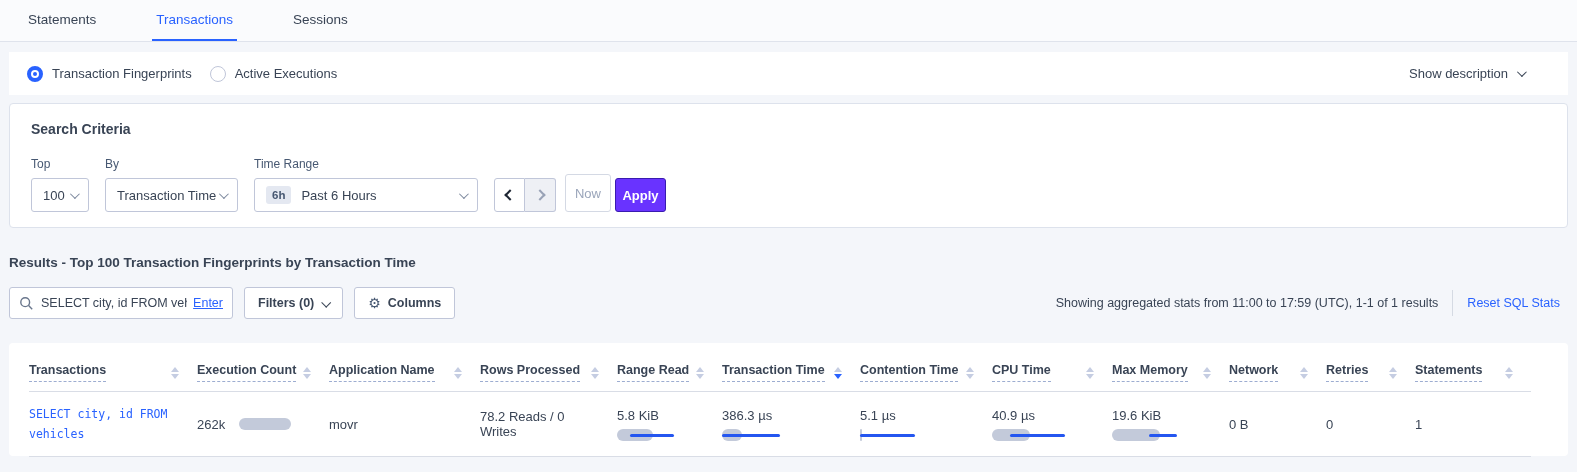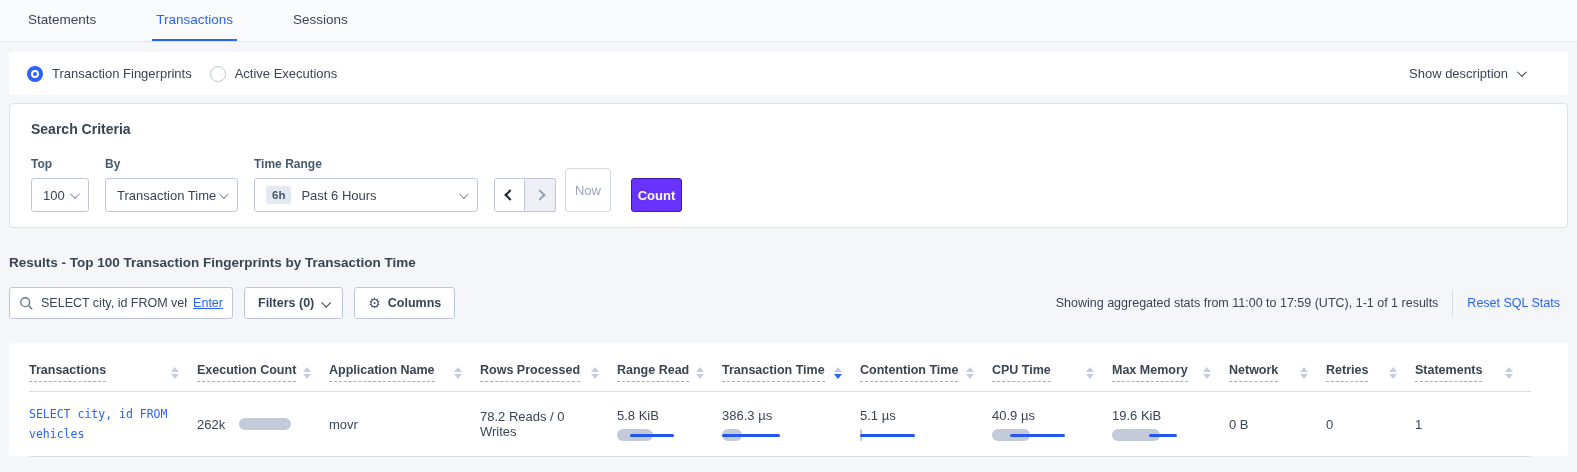--- a/index.html
+++ b/index.html
@@ -31,40 +31,40 @@
   .chev { width:7px; height:7px; border-right:1.6px solid #394455; border-bottom:1.6px solid #394455;
           transform:rotate(45deg) translateY(-2px); display:inline-block; margin-left:9px; }
   .chev.gray { border-color:#7d899e; }
 
   
   .criteria { margin:8px 9px 0 9px; background:#fff; border:1px solid #dde2ec; border-radius:4px;
               padding:17px 21px 24px 21px; height:125px; }
   .criteria-title { font-size:14px; font-weight:bold; color:#394455; margin-bottom:20px; }
   .criteria-row { display:flex; align-items:flex-end; }
   .field { display:flex; flex-direction:column; margin-right:16px; }
-  .field-label { font-size:12px; font-weight:bold; color:#475872; margin-bottom:7px; }
+  .field-label { font-size:12px; font-weight:normal; color:#475872; margin-bottom:7px; }
   .select { height:34px; background:#fff; border:1px solid #c0c6d9; border-radius:3px;
             display:flex; align-items:center; padding:0 11px; font-size:13px; color:#394455; cursor:pointer; }
   .select .chev { margin-left:auto; }
   .sel-top { width:58px; }
   .sel-by { width:133px; }
   .sel-range { width:224px; }
   .range-badge { background:#e4e8f1; color:#475872; border-radius:3px; font-size:11.5px;
                  padding:3px 6px; margin-right:10px; font-weight:bold; }
   .arrow-group { display:flex; margin-right:9px; }
   .arrow-btn { width:31px; height:34px; border:1px solid #c0c6d9; background:#fff;
                display:flex; align-items:center; justify-content:center; cursor:pointer; }
   .arrow-btn.prev { border-radius:3px 0 0 3px; }
   .arrow-btn.next { border-radius:0 3px 3px 0; border-left:none; background:#eef0f5; cursor:default; }
   .chev-left { width:8px; height:8px; border-left:2.2px solid #1d2533; border-bottom:2.2px solid #1d2533;
                transform:rotate(45deg); }
   .chev-right { width:8px; height:8px; border-right:2px solid #98a2b6; border-top:2px solid #98a2b6;
                transform:rotate(45deg); }
-  .now-btn { height:44px; width:46px; border:1px solid #d4d9e4; background:#fff; border-radius:3px;
-             font-size:13px; color:#9aa5ba; cursor:pointer; margin-right:20px;
+  .now-btn { height:38px; width:46px; border:1px solid #d4d9e4; background:#fff; border-radius:3px;
+             font-size:13px; color:#9aa5ba; cursor:pointer; margin-right:4px;
              display:flex; align-items:center; justify-content:center; }
   .apply-btn { height:34px; width:51px; background:#6933ff; border:1px solid #391bb0; border-radius:3px;
                color:#fff; font-size:13px; font-weight:bold; cursor:pointer;
                display:flex; align-items:center; justify-content:center; }
 
   
   .results-heading { margin:27px 9px 0 9px; font-size:13.5px; font-weight:bold; color:#394455; }
   .toolbar { margin:17px 9px 0 9px; display:flex; align-items:center; }
   .search-box { width:224px; height:32px; background:#fff; border:1px solid #c0c6d9; border-radius:3px;
                 display:flex; align-items:center; padding:0 9px; margin-right:11px; }
@@ -158,21 +158,21 @@
     </div>
     <div class="arrow-group">
       <div class="arrow-btn prev">
         <span class="chev-left"></span>
       </div>
       <div class="arrow-btn next">
         <span class="chev-right"></span>
       </div>
     </div>
     <div class="now-btn">Now</div>
-    <div class="apply-btn">Count</div>
+    <div class="apply-btn">Apply</div>
   </div>
 </div>
 
 <div class="results-heading">Results - Top 100 Transaction Fingerprints by Transaction Time</div>
 
 <div class="toolbar">
   <div class="search-box">
     <svg width="15" height="15" viewBox="0 0 15 15" style="flex:none;margin-right:7px">
       <circle cx="6.2" cy="6.2" r="4.4" fill="none" stroke="#69768c" stroke-width="1.4"></circle>
       <line x1="9.6" y1="9.6" x2="13.2" y2="13.2" stroke="#69768c" stroke-width="1.4"></line>

